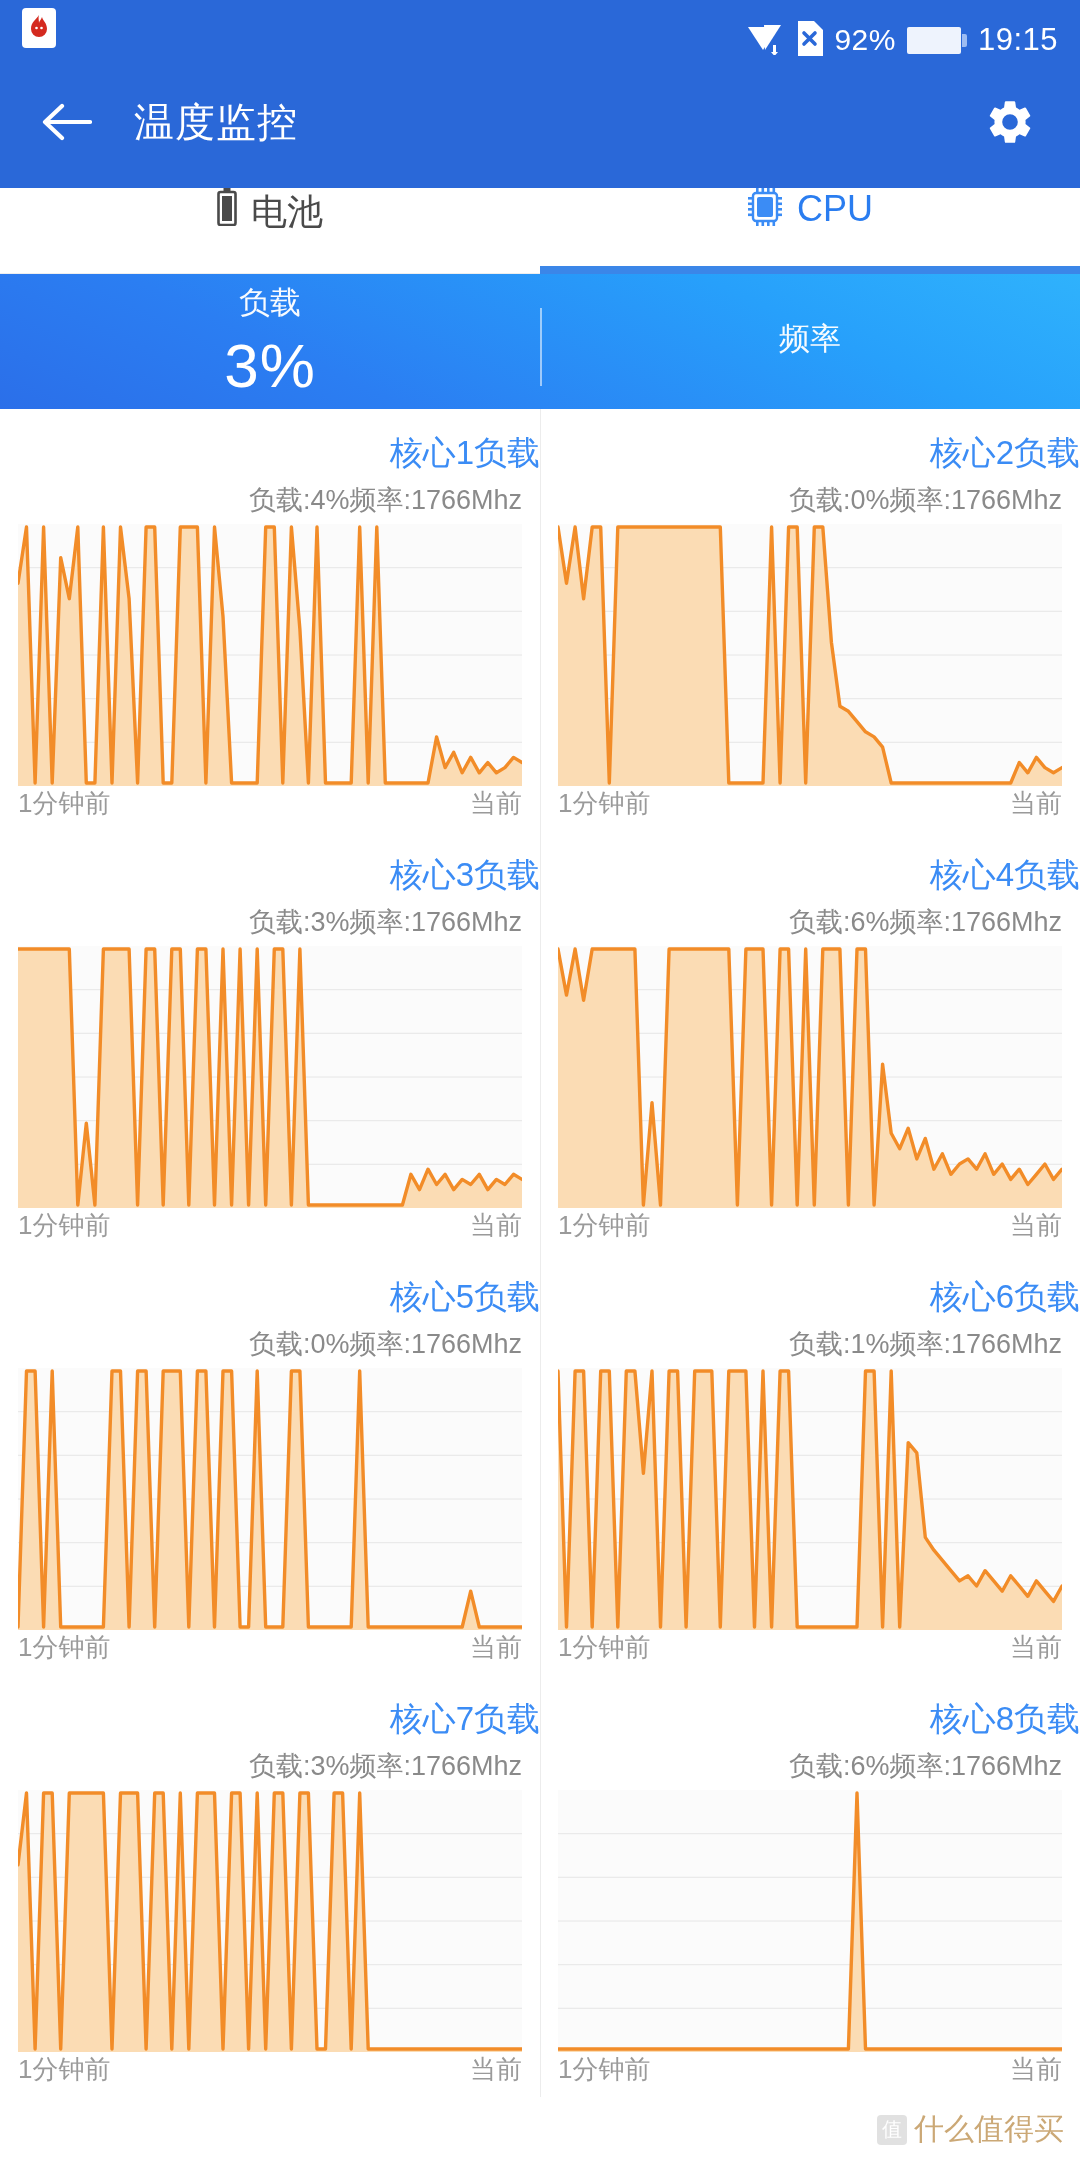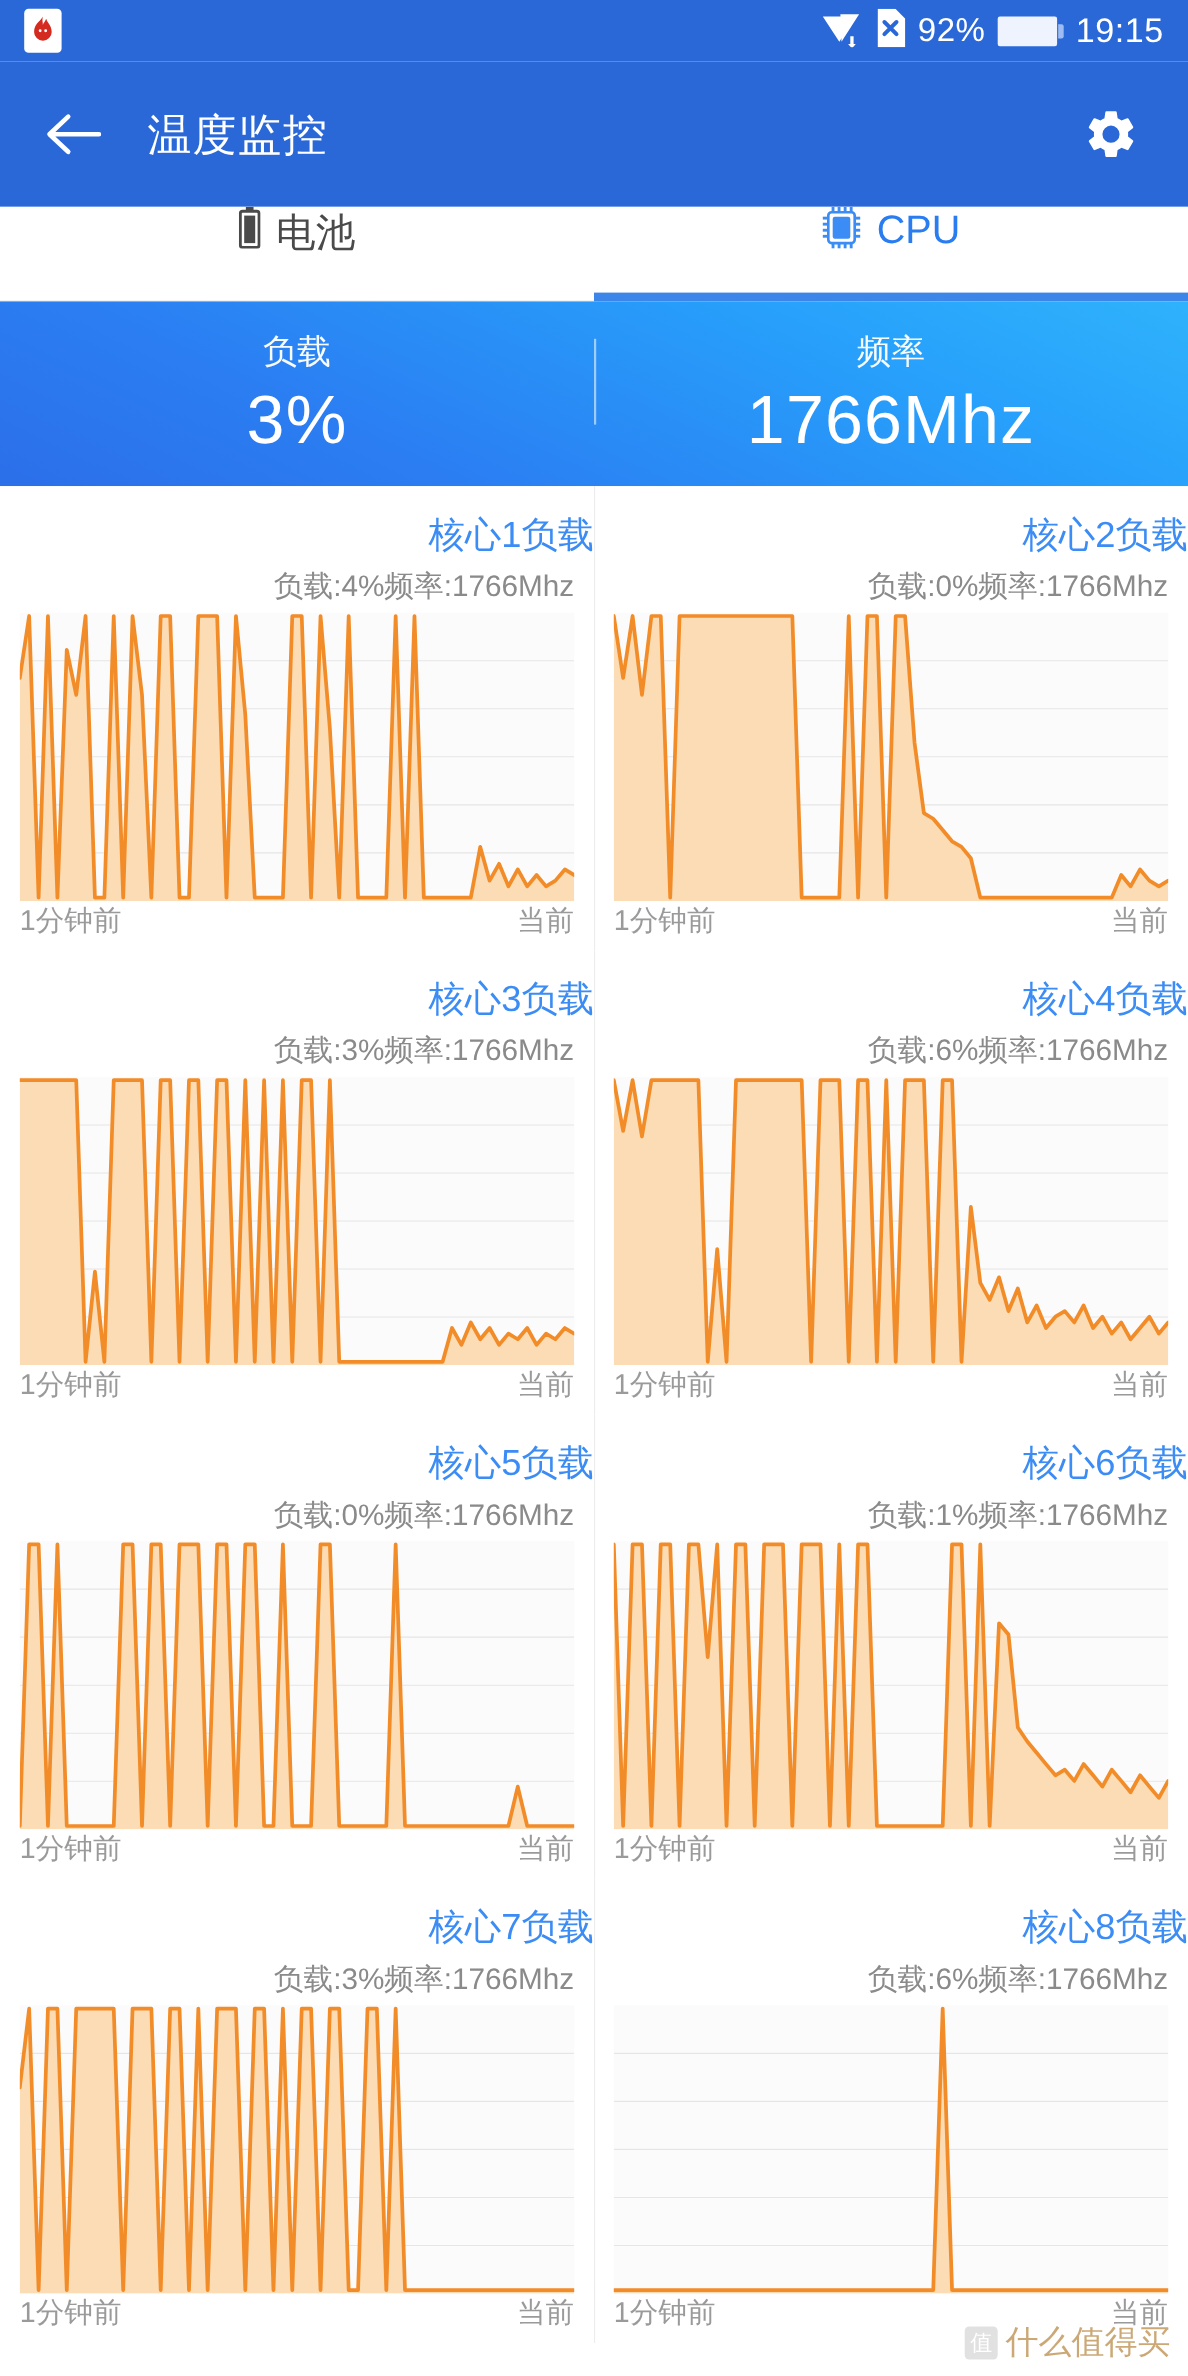--- a/index.html
+++ b/index.html
@@ -15,21 +15,21 @@
   .statusbar{
     height:56px; background:#2a68d8; position:relative;
     display:flex; align-items:center; padding:0 22px;
   }
   .sb-left{ display:flex; align-items:center; gap:10px; }
   .app-icon{
     width:34px;height:40px;background:#fff;border-radius:4px;
     display:flex;align-items:center;justify-content:center;
   }
   .sb-right{
-    position:absolute; right:22px; top:0; height:56px;
+    position:absolute; right:22px; top:12px; height:56px;
     display:flex; align-items:center; gap:11px;
   }
   .sb-text{ color:#fff; font-size:30px; font-weight:500; letter-spacing:.5px; }
   .sb-time{ color:#fff; font-size:31px; font-weight:500; letter-spacing:.5px; }
   .batt-ico{
     width:60px;height:27px;border:0;background:transparent;position:relative;
   }
   .batt-ico .body{
     position:absolute;left:0;top:0;width:54px;height:27px;background:#eef3fd;border-radius:2px;
   }
@@ -55,21 +55,21 @@
   }
   .tab.inactive{ color:#4a4a4a; }
   .tab.active{ color:#2a7df0; }
   .tab-indicator{
     position:absolute; bottom:0; left:50%; width:50%; height:8px; background:#3b86e8;
   }
   .tab-divider{ position:absolute; bottom:0; left:0; width:100%; height:1px; background:#eeeeee; }
 
   
   .summary{
-    height:168px;
+    height:135px;
     background:linear-gradient(205deg,#2fb2fc 0%,#27a0fb 28%,#2b7ef2 70%,#2b6fe9 100%);
     display:flex; position:relative;
   }
   .sum-cell{ flex:1; display:flex; flex-direction:column; align-items:center; justify-content:center; }
   .sum-label{ color:#ffffff; font-size:31px; margin-bottom:6px; opacity:.97; }
   .sum-value{ color:#ffffff; font-size:62px; font-weight:400; letter-spacing:1px; }
   .sum-sep{
     position:absolute; left:50%; top:34px; width:2px; height:78px;
     background:rgba(255,255,255,.55);
   }
@@ -200,21 +200,20 @@
 </div>
 
 <div class="summary">
   <div class="sum-cell">
     <div class="sum-label">负载</div>
     <div class="sum-value">3%</div>
   </div>
   <div class="sum-sep"></div>
   <div class="sum-cell">
     <div class="sum-label">频率</div>
-    <div class="sum-value">1766Mhz</div>
   </div>
 </div>
 
 <div class="grid" id="chart-grid">
     <div class="card">
 
     <div class="card-title">核心1负载</div>
     <div class="card-meta">
       <span>负载:4%</span>
       <span>频率:1766Mhz</span>

